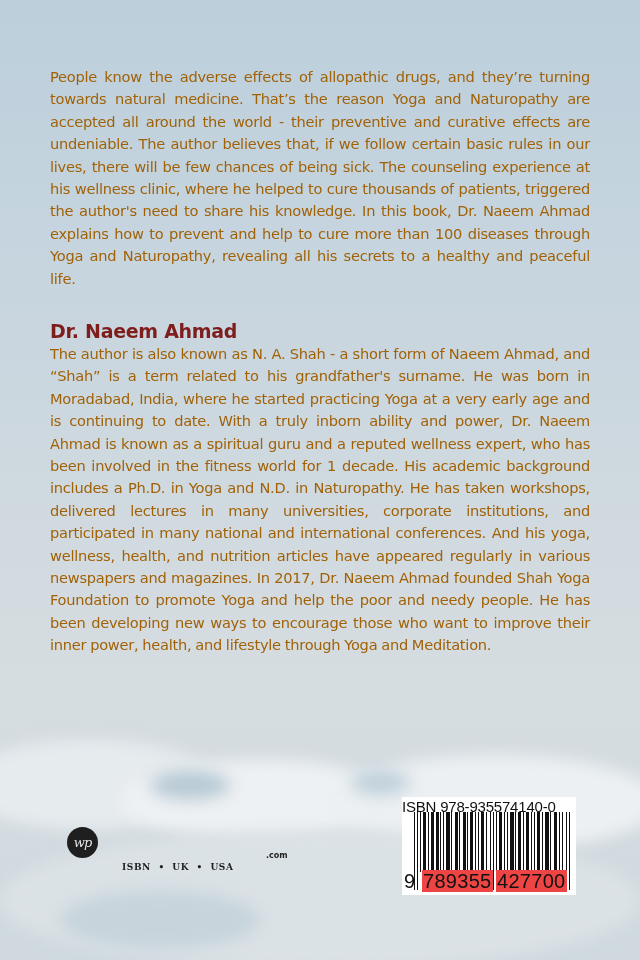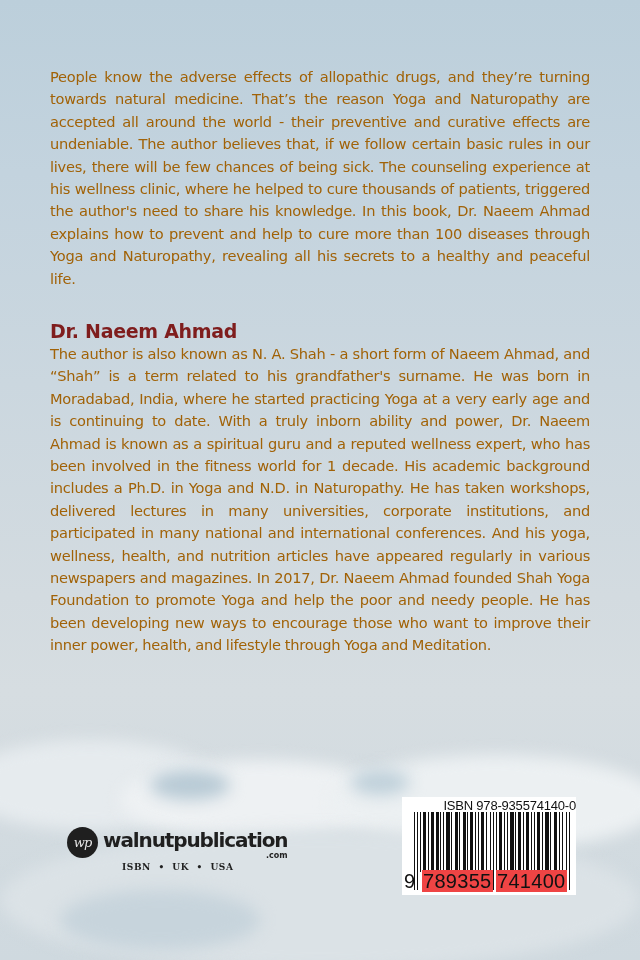--- a/index.html
+++ b/index.html
@@ -34,22 +34,22 @@
     position: absolute; left: 199px; top: 26px; font-size: 8px; font-weight: bold; color: #1f1f1f;
   }
   .logo-regions {
     position: absolute; left: 55px; top: 37px; font-family: "DejaVu Serif", serif; font-weight: bold;
     font-size: 9px; letter-spacing: 0.6px; color: #1f1f1f; white-space: pre;
   }
   .barcode {
     position: absolute; left: 402px; top: 797px; width: 174px; height: 98px; background: #fff;
   }
   .isbn-text {
-    position: absolute; left: 0; right: 0; top: 1px; text-align: right;
-    font-family: "Liberation Sans", sans-serif; font-size: 13px; color: #111; letter-spacing: -0.2px;
+    position: absolute; left: 0; right: 0; top: 1px; text-align: left;
+    font-family: "Liberation Sans", sans-serif; font-size: 15px; color: #111; letter-spacing: -0.2px;
   }
   .bars { position: absolute; left: 12px; top: 15px; width: 158px; height: 78px; }
   .bar { position: absolute; top: 0; background: #111; }
   .digits {
     position: absolute; top: 73px; font-family: "Liberation Sans", sans-serif;
     font-size: 20px; color: #111; background: #ef4444; line-height: 22px; letter-spacing: 0.3px;
   }
   #digit-lead { left: 2px; background: transparent; }
   #digit-left { left: 20px; padding: 0 1px; }
   #digit-right { left: 94px; padding: 0 1px; }
@@ -68,21 +68,20 @@
 </div>
 
 <p class="page para" id="blurb">People know the adverse effects of allopathic drugs, and they’re turning towards natural medicine. That’s the reason Yoga and Naturopathy are accepted all around the world - their preventive and curative effects are undeniable. The author believes that, if we follow certain basic rules in our lives, there will be few chances of being sick. The counseling experience at his wellness clinic, where he helped to cure thousands of patients, triggered the author's need to share his knowledge. In this book, Dr. Naeem Ahmad explains how to prevent and help to cure more than 100 diseases through Yoga and Naturopathy, revealing all his secrets to a healthy and peaceful life.</p>
 
 <h2 class="page" id="author-heading">Dr. Naeem Ahmad</h2>
 
 <p class="page para" id="bio">The author is also known as N. A. Shah - a short form of Naeem Ahmad, and “Shah” is a term related to his grandfather's surname. He was born in Moradabad, India, where he started practicing Yoga at a very early age and is continuing to date. With a truly inborn ability and power, Dr. Naeem Ahmad is known as a spiritual guru and a reputed wellness expert, who has been involved in the fitness world for 1 decade. His academic background includes a Ph.D. in Yoga and N.D. in Naturopathy. He has taken workshops, delivered lectures in many universities, corporate institutions, and participated in many national and international conferences. And his yoga, wellness, health, and nutrition articles have appeared regularly in various newspapers and magazines. In 2017, Dr. Naeem Ahmad founded Shah Yoga Foundation to promote Yoga and help the poor and needy people. He has been developing new ways to encourage those who want to improve their inner power, health, and lifestyle through Yoga and Meditation.</p>
 
 <div class="logo">
   <div class="logo-circle">wp</div>
-  <div class="logo-word">walnutpublication</div>
   <div class="logo-com">.com</div>
   <div class="logo-regions">ISBN  •  UK  •  USA</div>
 </div>
 
 <div class="barcode">
   <div class="isbn-text">ISBN 978-935574140-0</div>
   <div class="bars" id="bars">
       <div class="bar" style="left: 0px; width: 1.2px; height: 78px;"></div>
       <div class="bar" style="left: 2.6px; width: 1.2px; height: 78px;"></div>
       <div class="bar" style="left: 6px; width: 1.2px; height: 60px;"></div>
@@ -121,14 +120,14 @@
       <div class="bar" style="left: 131px; width: 3.5px; height: 60px;"></div>
       <div class="bar" style="left: 136px; width: 1.2px; height: 60px;"></div>
       <div class="bar" style="left: 139.5px; width: 3px; height: 60px;"></div>
       <div class="bar" style="left: 144.5px; width: 1.2px; height: 60px;"></div>
       <div class="bar" style="left: 147.5px; width: 1.2px; height: 60px;"></div>
       <div class="bar" style="left: 152px; width: 1.2px; height: 78px;"></div>
       <div class="bar" style="left: 154.6px; width: 1.2px; height: 78px;"></div>
     </div>
   <div class="digits" id="digit-lead">9</div>
   <div class="digits" id="digit-left">789355</div>
-  <div class="digits" id="digit-right">741400</div>
+  <div class="digits" id="digit-right">427700</div>
 </div>
 
 </body></html>

